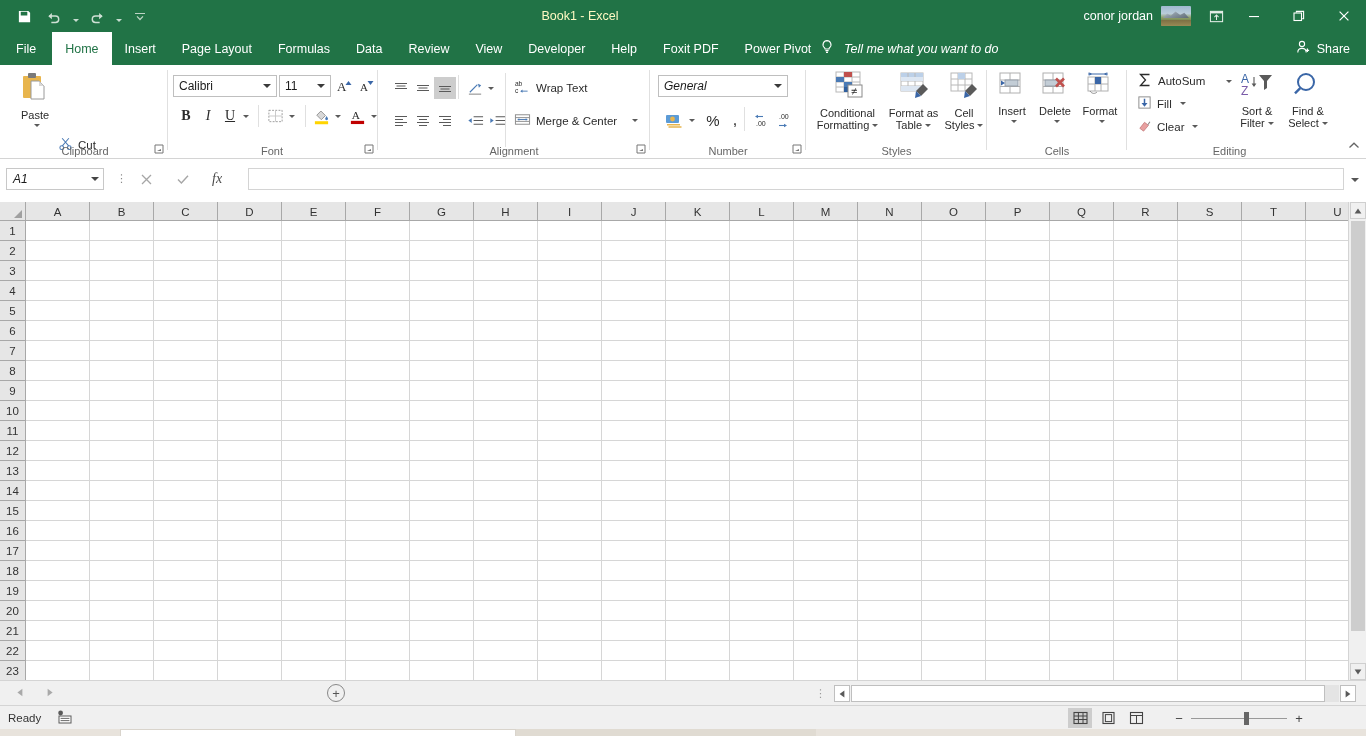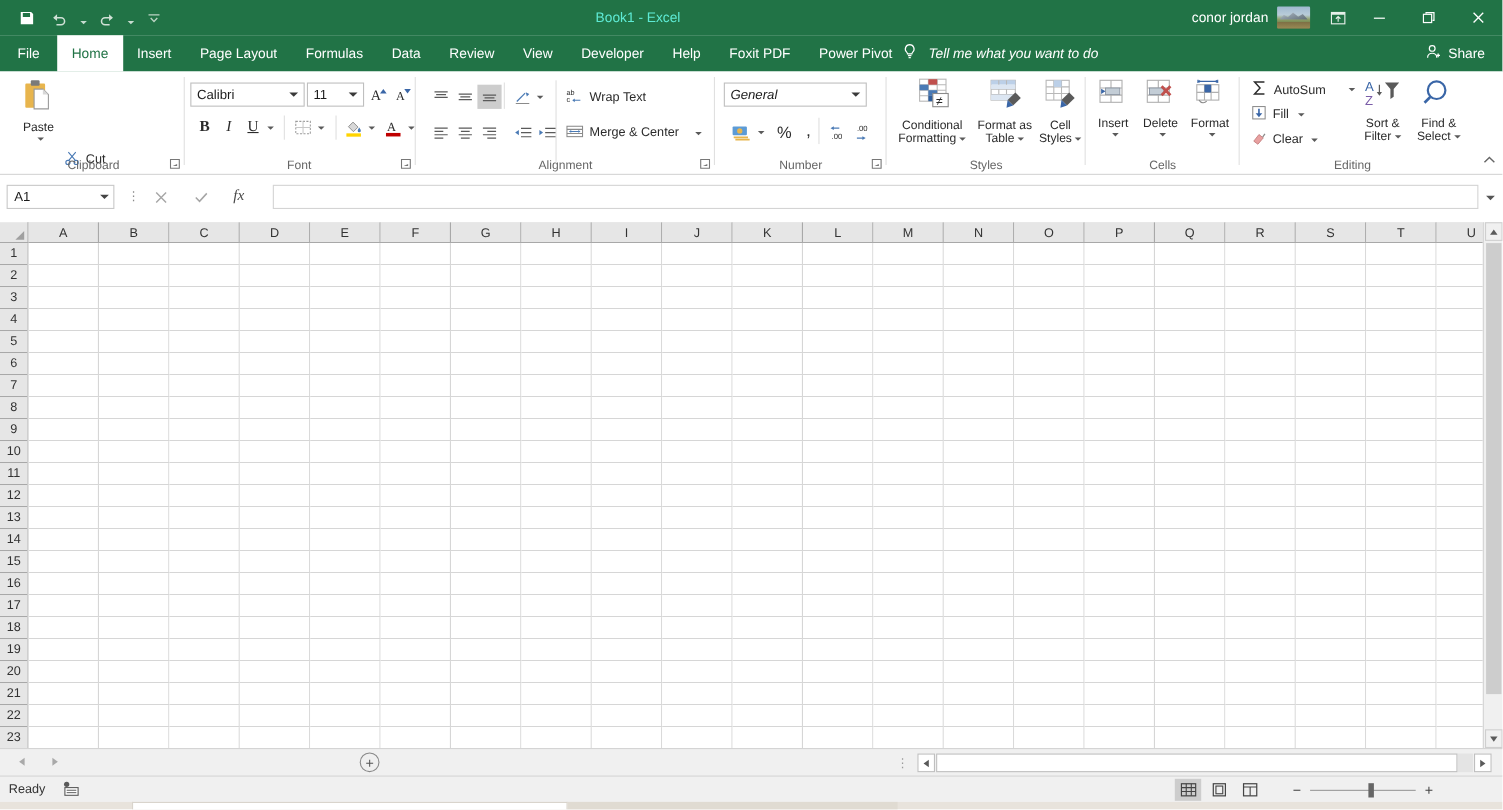--- a/index.html
+++ b/index.html
@@ -25,21 +25,21 @@
   }
   .qat-btn svg { display:block; }
   .qat-caret { width:11px; height:26px; display:flex; align-items:flex-end; justify-content:center; padding-bottom:7px; }
   .qat-caret::after {
     content:""; border-left:3px solid transparent; border-right:3px solid transparent;
     border-top:3px solid rgba(255,255,255,.75);
   }
   .title-text {
     position:absolute; left:0; top:0; width:1160px; height:32px;
     display:flex; align-items:center; justify-content:center;
-    font-size:12.5px; color:#5eead4; pointer-events:none;
+    font-size:12.5px; color:#fef9c3; pointer-events:none;
   }
   .acct {
     position:absolute; right:175px; top:0; height:32px;
     display:flex; align-items:center; gap:8px; font-size:12.5px; color:#ffffff;
   }
   .avatar {
     width:30px; height:20px; border-radius:1px; overflow:hidden;
     background:linear-gradient(#9fb9cf 0%, #b9ccd9 38%, #8fa06a 58%, #6d7f46 78%, #8a7a4e 100%);
     position:relative;
   }
@@ -140,21 +140,21 @@
     border-top:4px solid #3a3a3a;
   }
 
   
   .fbar {
     position:absolute; top:160px; left:0; width:1366px; height:42px; background:#ffffff;
   }
   .namebox {
     position:absolute; left:6px; top:8px; width:98px; height:22px;
     border:1px solid #c8c8c8; background:#ffffff;
-    display:flex; align-items:center; font-size:12px; color:#1b1b1b;
+    display:flex; align-items:center; font-size:12px; color:#1b1b1b;font-style:italic;
   }
   .namebox .val { padding-left:6px; flex:1; }
   .namebox .arrow { width:16px; display:flex; align-items:center; justify-content:center; }
   .namebox .arrow::after {
     content:""; border-left:4px solid transparent; border-right:4px solid transparent;
     border-top:4px solid #444;
   }
   .fbgrip { position:absolute; left:116px; top:12px; font-size:11px; color:#8a8a8a; letter-spacing:0; }
   .fbicons { position:absolute; left:140px; top:8px; height:22px; display:flex; align-items:center; }
   .fbicon { width:36px; height:22px; display:flex; align-items:center; color:#a6a6a6; font-size:13px; }

